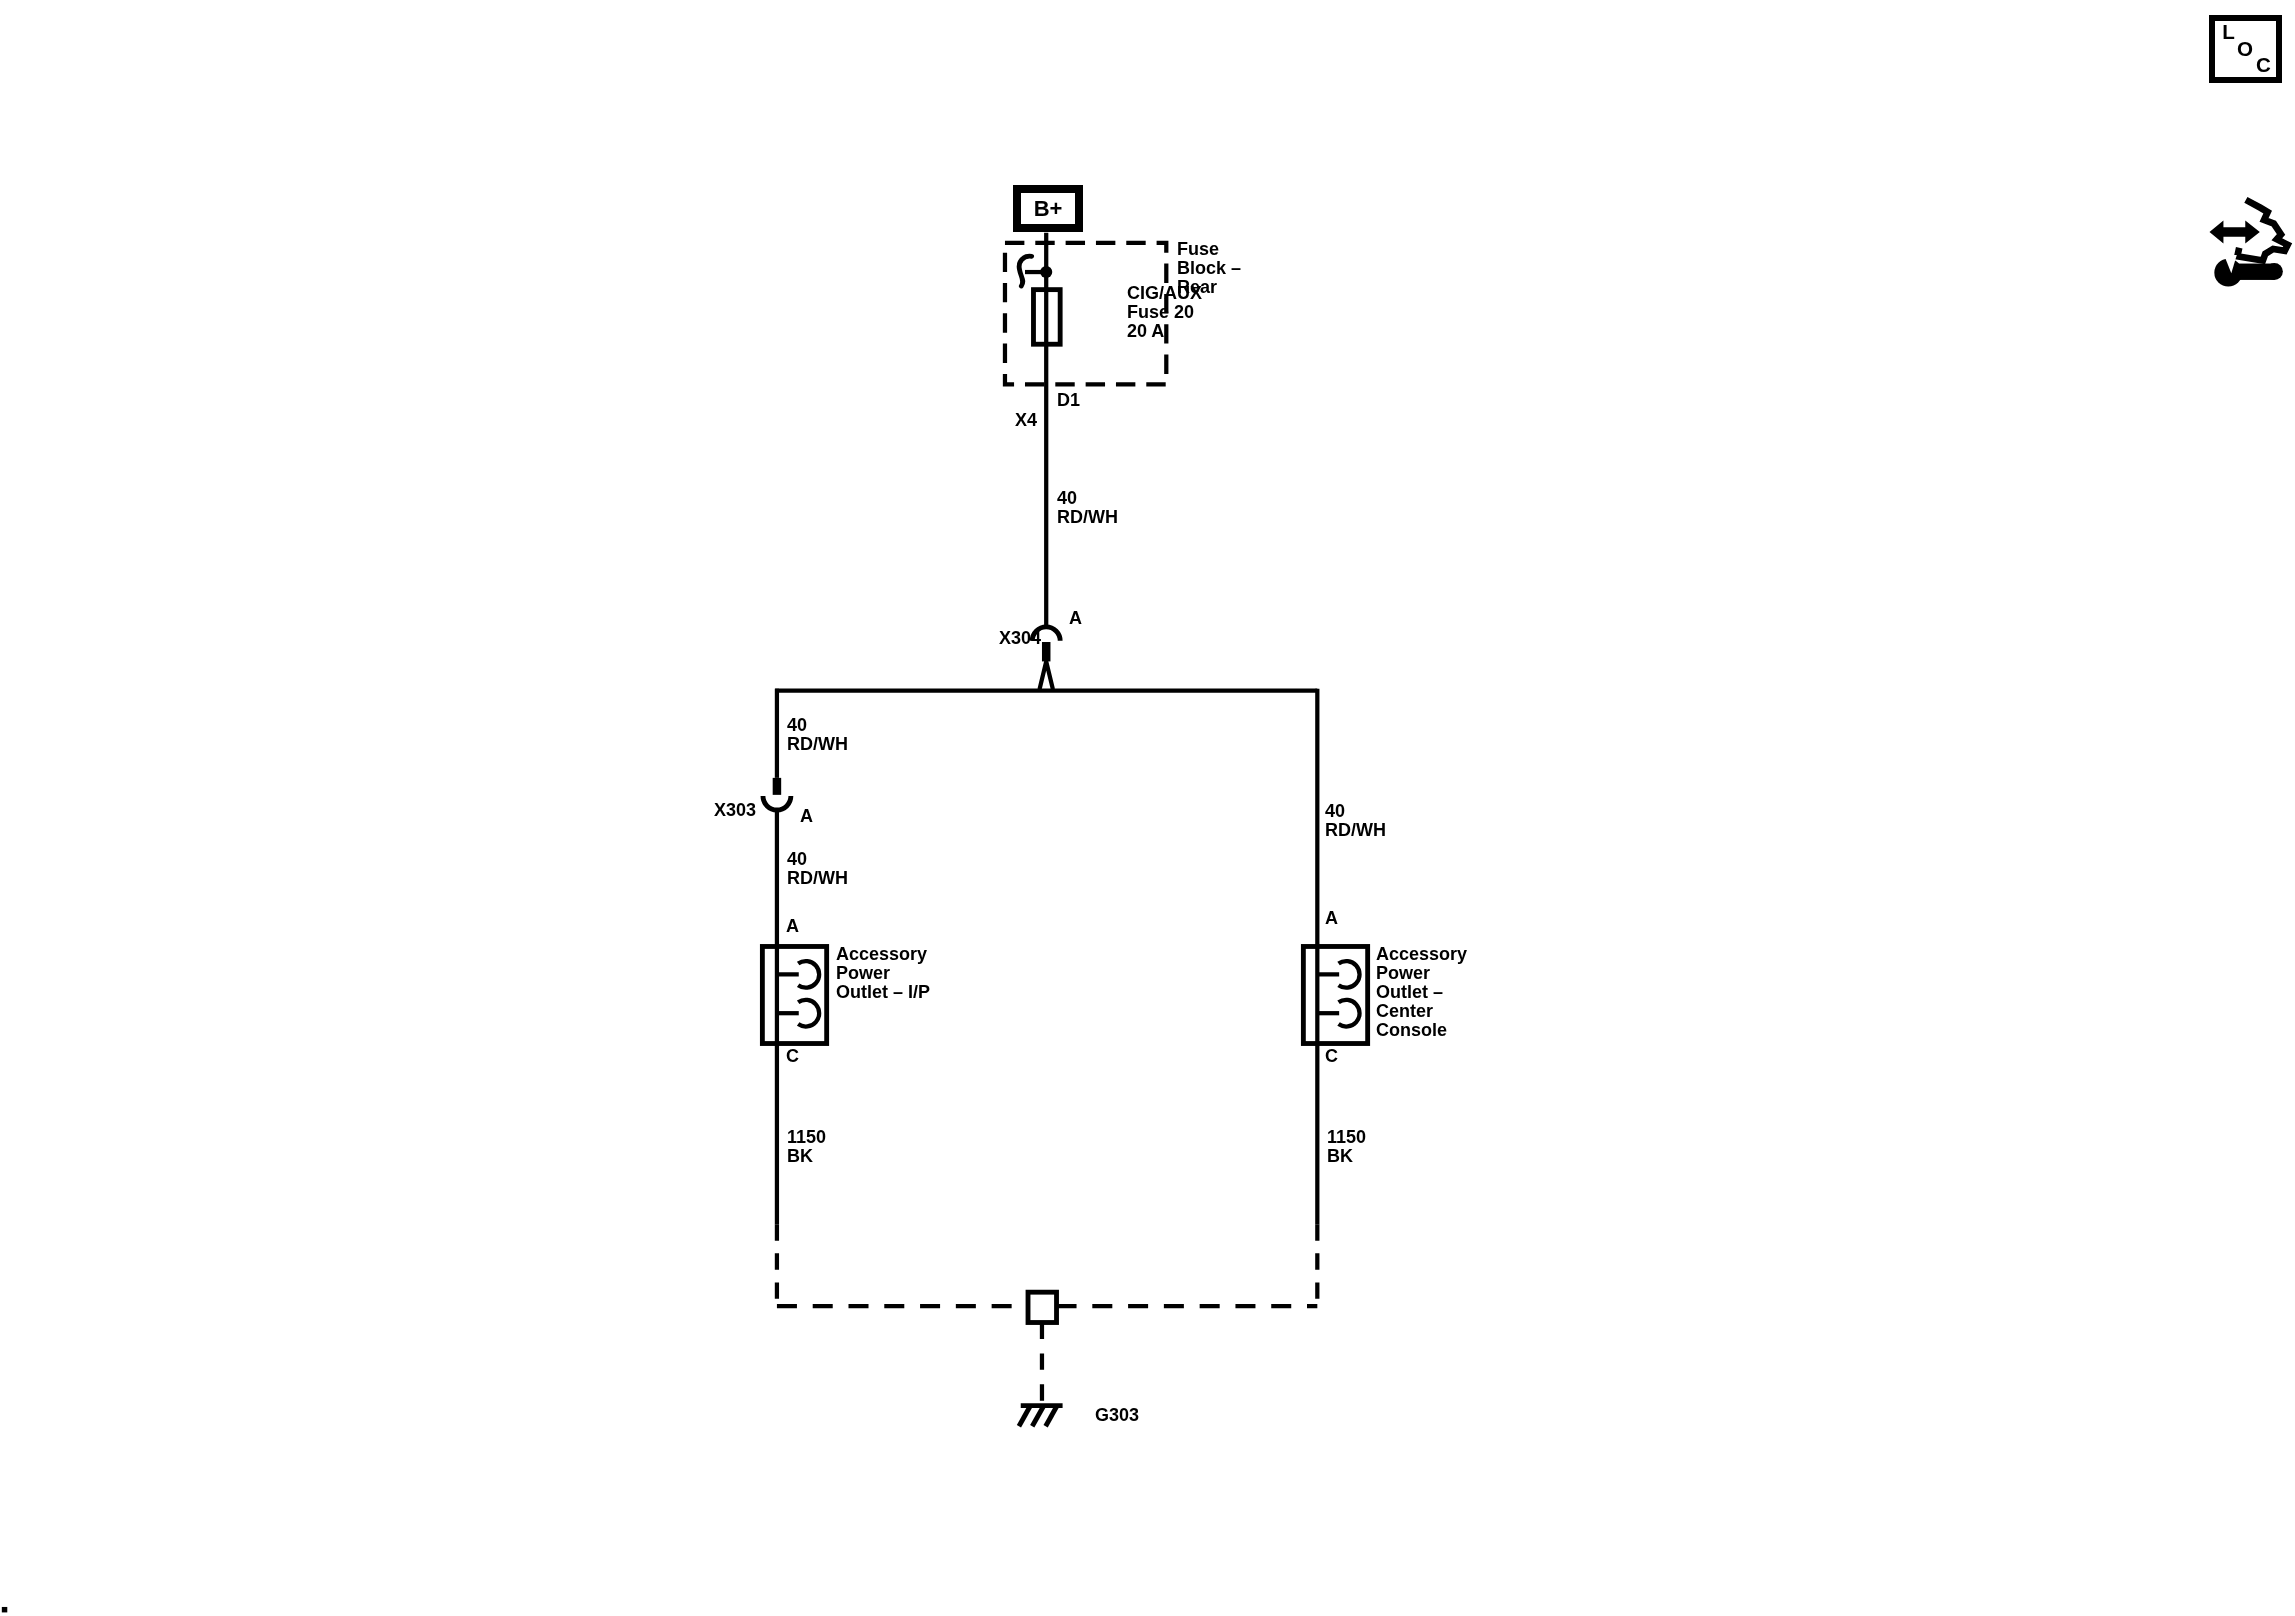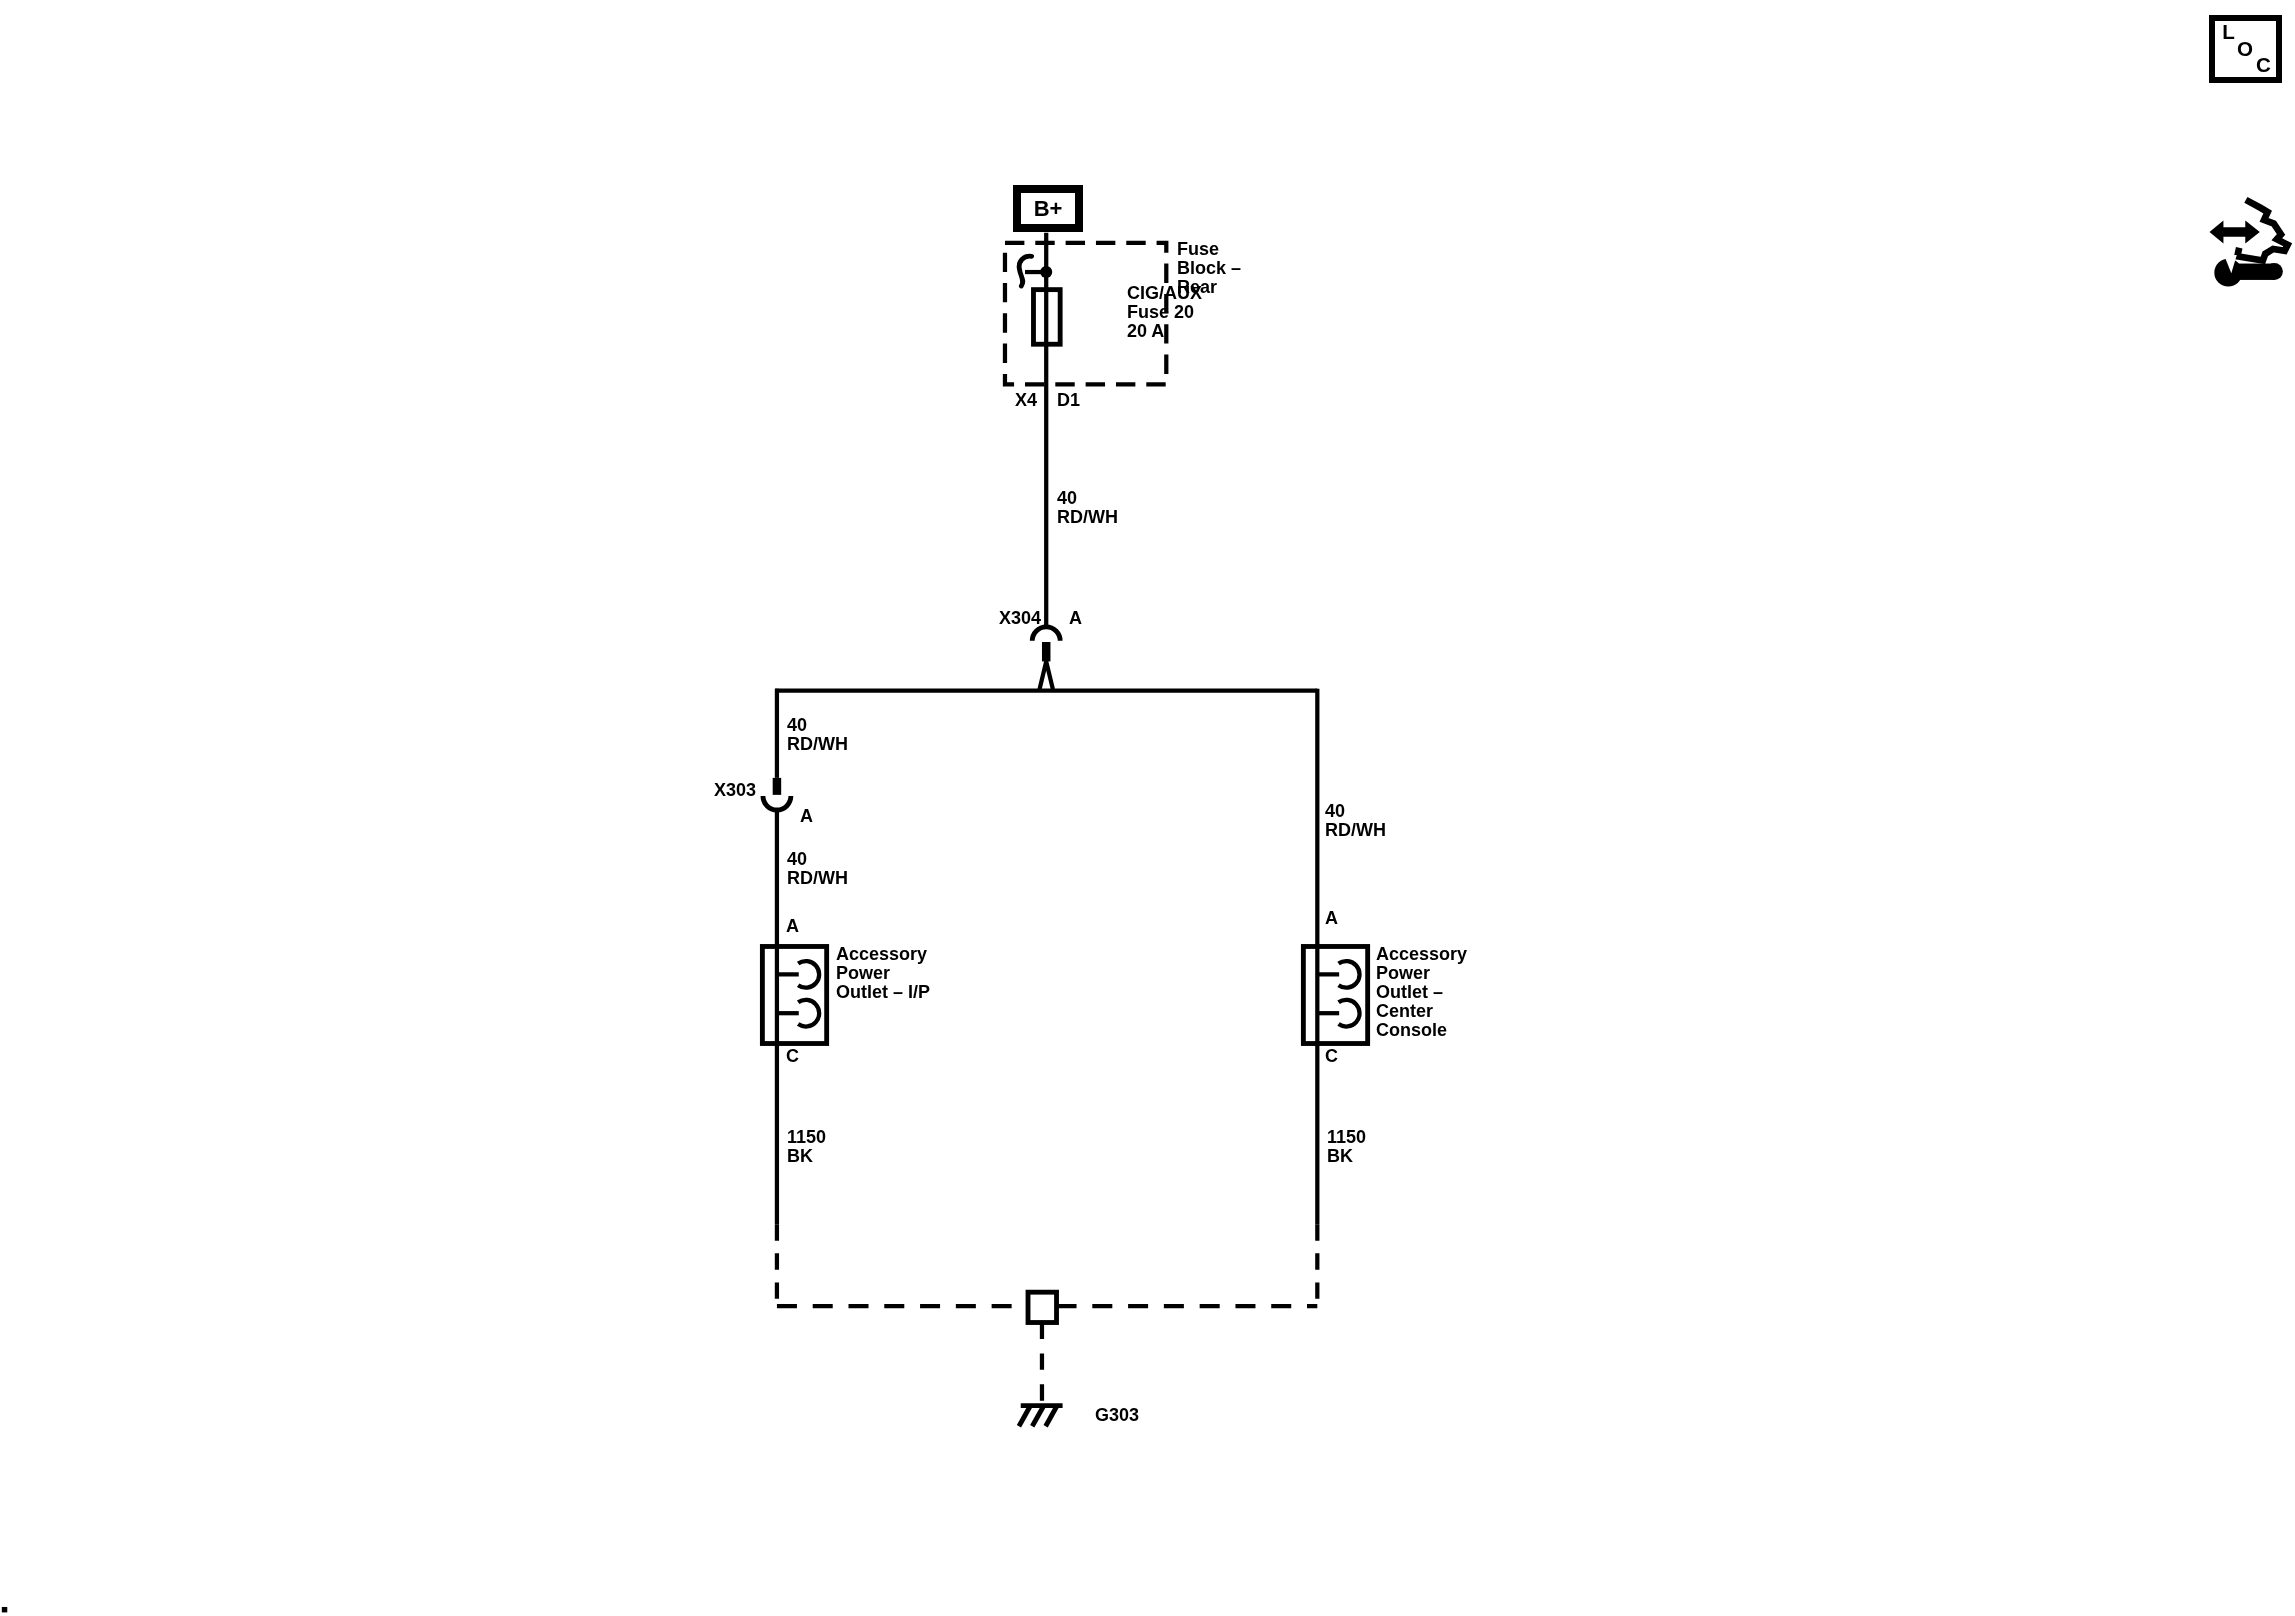--- a/index.html
+++ b/index.html
@@ -12,21 +12,21 @@
   }
   .diagram-svg{position:absolute;left:0;top:0;}
   .label{
     position:absolute;
     font-size:18px;
     font-weight:bold;
     line-height:19px;
     color:#000;
     white-space:pre-line;
   }
-  .label.right{text-align:right;}
+  .label.right{text-align:right;margin-top:20px;}
   .bplus-box{
     position:absolute;
     left:1013px;top:185px;
     width:70px;height:47px;
     border:8px solid #000;
     box-sizing:border-box;
     display:flex;align-items:center;justify-content:center;
     font-size:22px;font-weight:bold;color:#000;
     background:#fff;
   }

